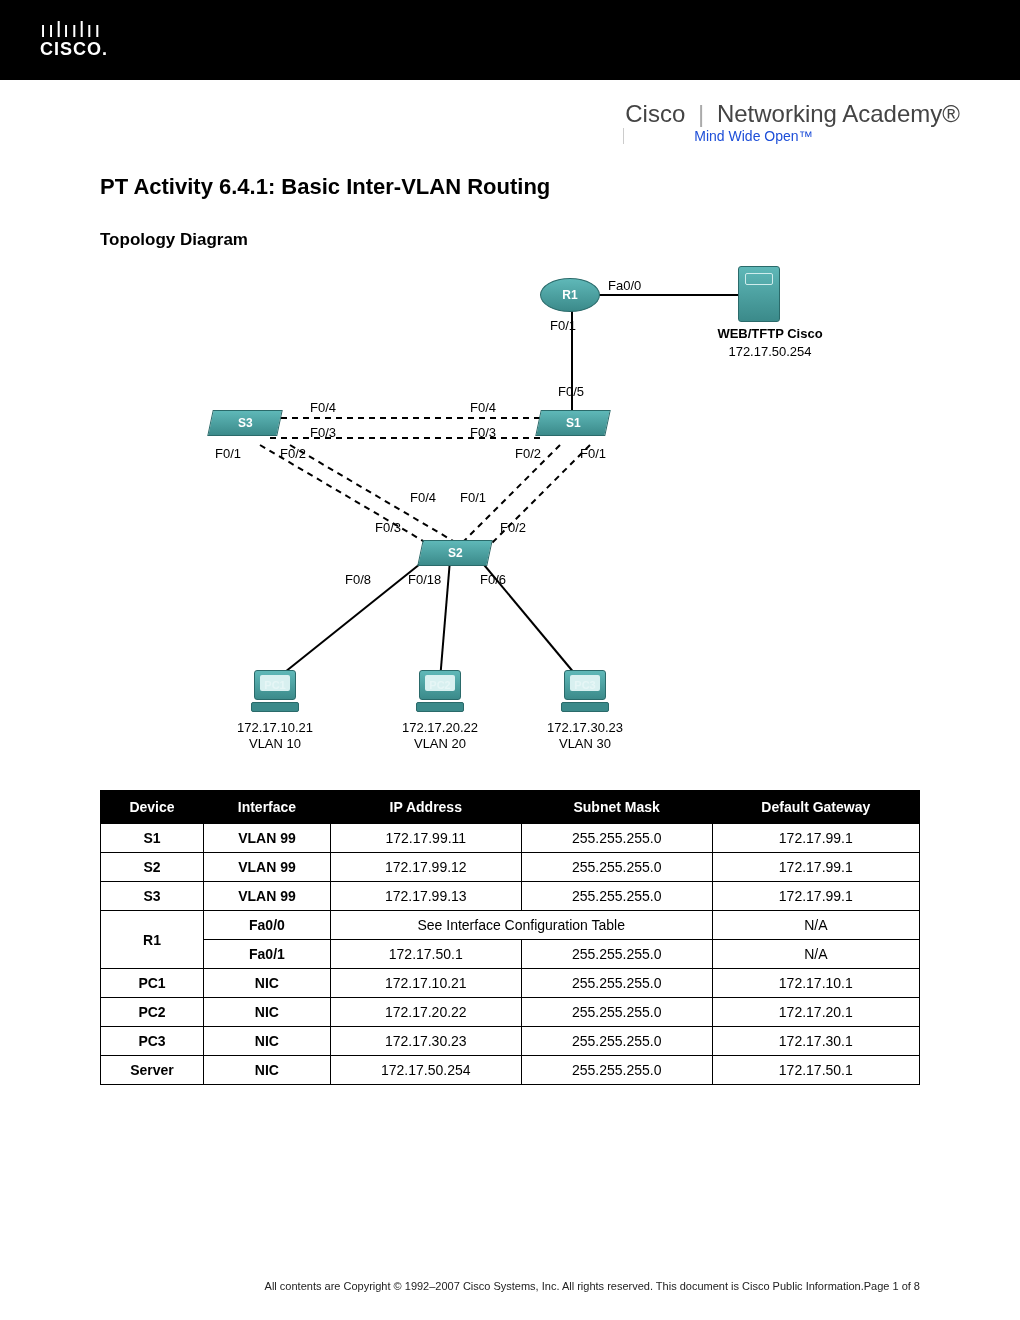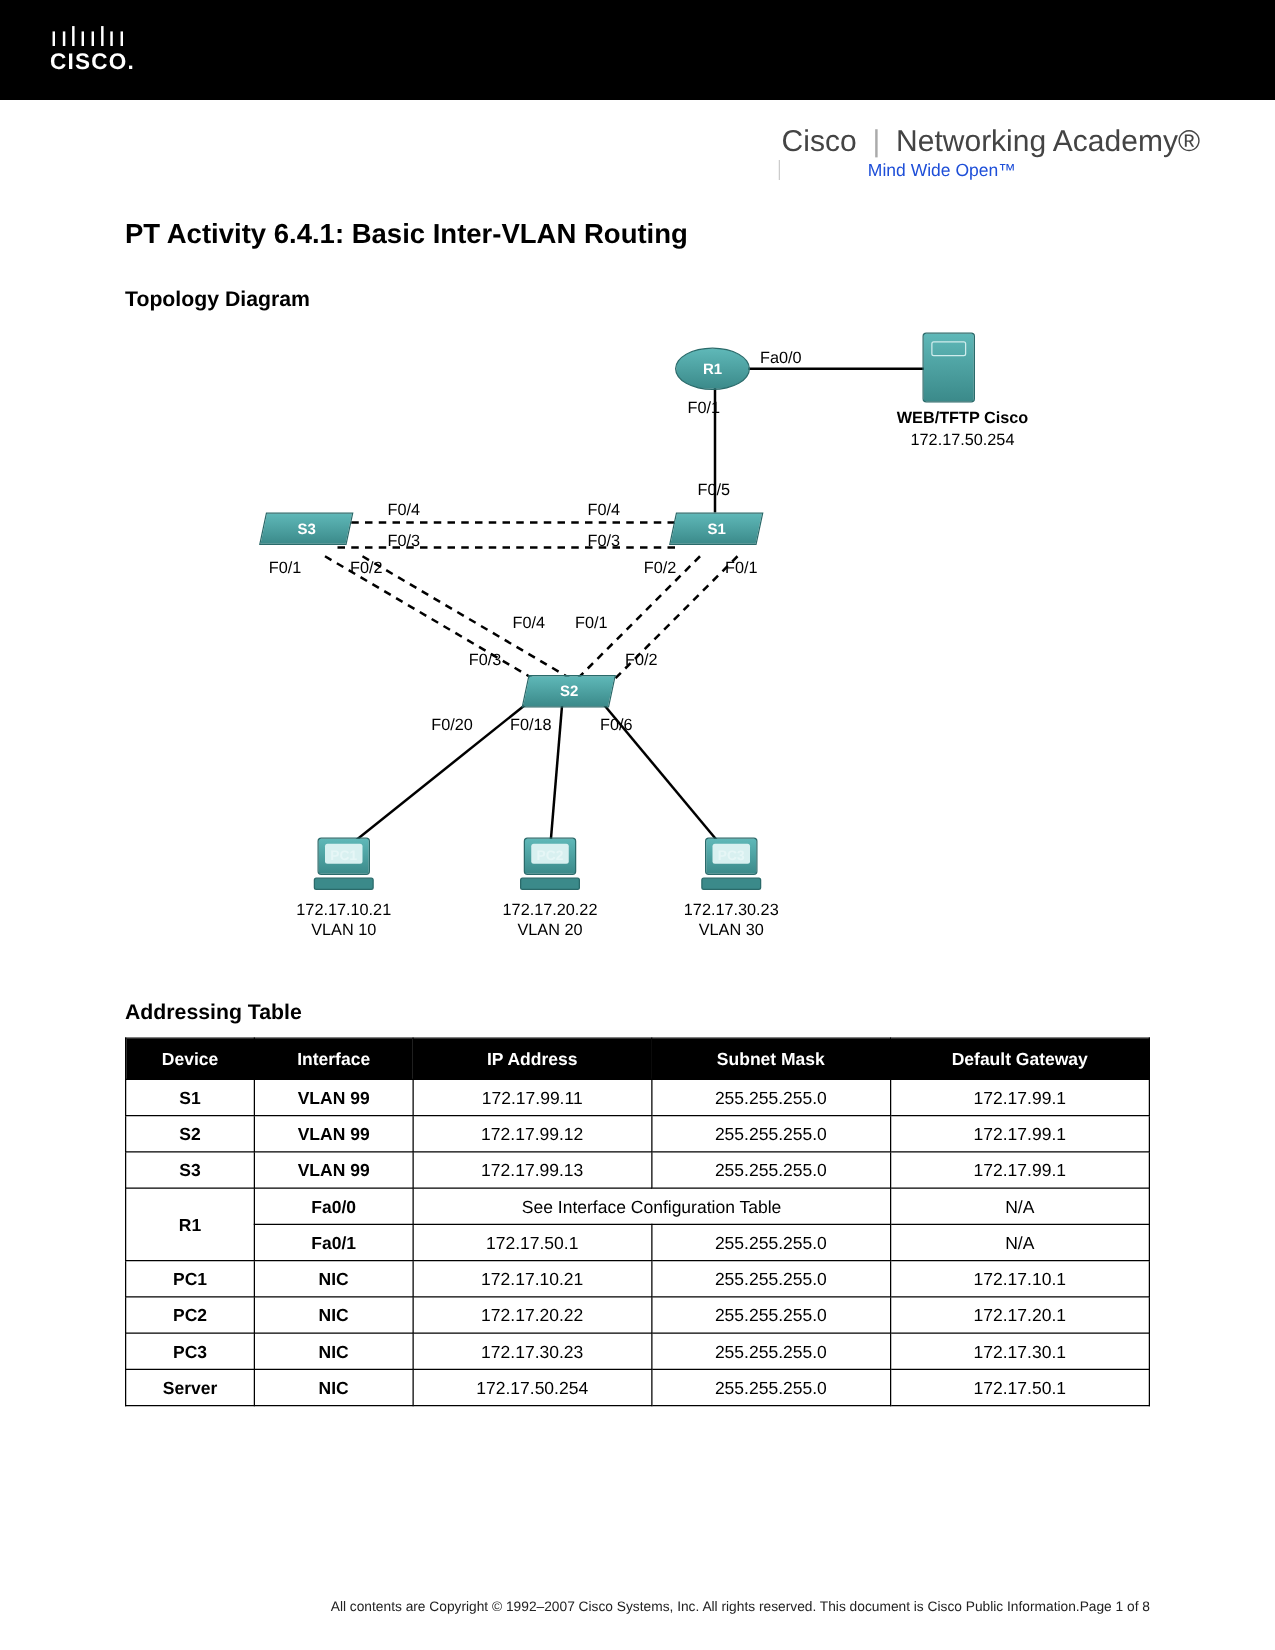--- a/index.html
+++ b/index.html
@@ -208,21 +208,21 @@
     <div class="lbl" style="left:120px; top:186px;">F0/2</div>
     <div class="lbl" style="left:355px; top:186px;">F0/2</div>
     <div class="lbl" style="left:420px; top:186px;">F0/1</div>
 
     <div class="lbl" style="left:250px; top:230px;">F0/4</div>
     <div class="lbl" style="left:300px; top:230px;">F0/1</div>
     <div class="lbl" style="left:215px; top:260px;">F0/3</div>
     <div class="lbl" style="left:340px; top:260px;">F0/2</div>
 
     <div class="switch" style="left:260px; top:280px;"><span>S2</span></div>
-    <div class="lbl" style="left:185px; top:312px;">F0/20</div>
+    <div class="lbl" style="left:185px; top:312px;">F0/8</div>
     <div class="lbl" style="left:248px; top:312px;">F0/18</div>
     <div class="lbl" style="left:320px; top:312px;">F0/6</div>
 
     <div class="pc" style="left:85px; top:410px;">
       <div class="monitor">
             <div class="pc-label-box">PC1</div>
           </div>
       <div class="base"></div>
     </div>
     <div class="lbl center tight" style="left:60px; top:460px; width:110px;">172.17.10.21</div>
@@ -240,21 +240,20 @@
     <div class="pc" style="left:395px; top:410px;">
       <div class="monitor">
             <div class="pc-label-box">PC3</div>
           </div>
       <div class="base"></div>
     </div>
     <div class="lbl center tight" style="left:370px; top:460px; width:110px;">172.17.30.23</div>
     <div class="lbl center tight" style="left:370px; top:476px; width:110px;">VLAN 30</div>
   </div>
 
-  <h2 class="section">Addressing Table</h2>
 
   <table class="addr">
     <thead>
       <tr>
         <th>Device</th>
         <th>Interface</th>
         <th>IP Address</th>
         <th>Subnet Mask</th>
         <th>Default Gateway</th>
       </tr>

